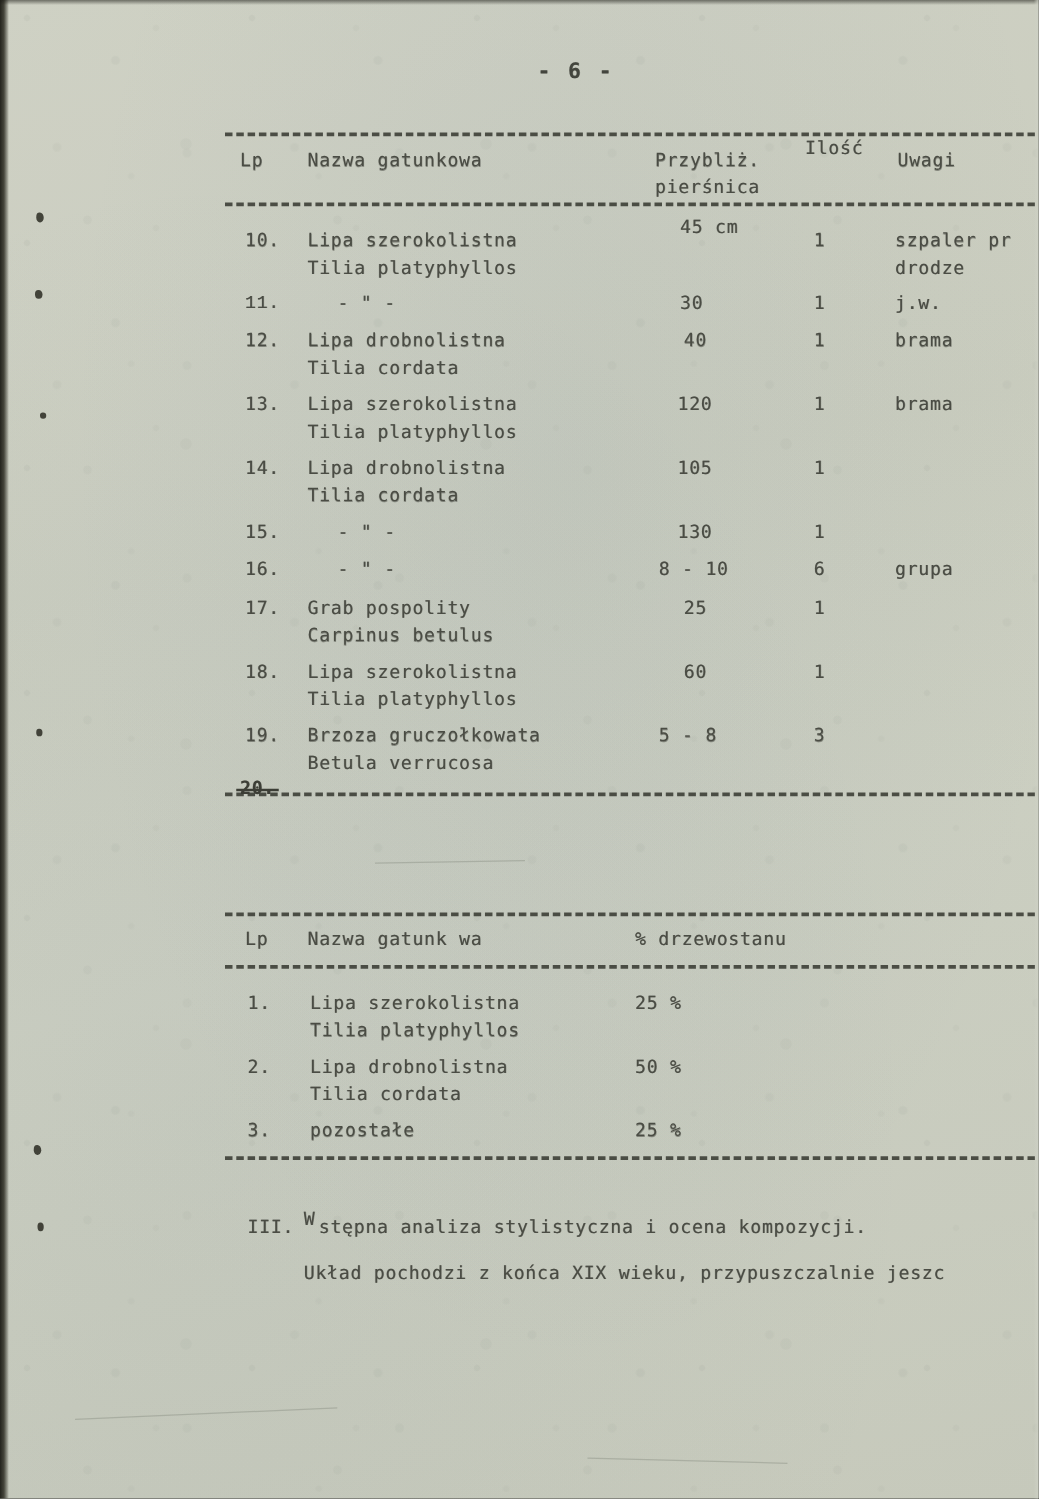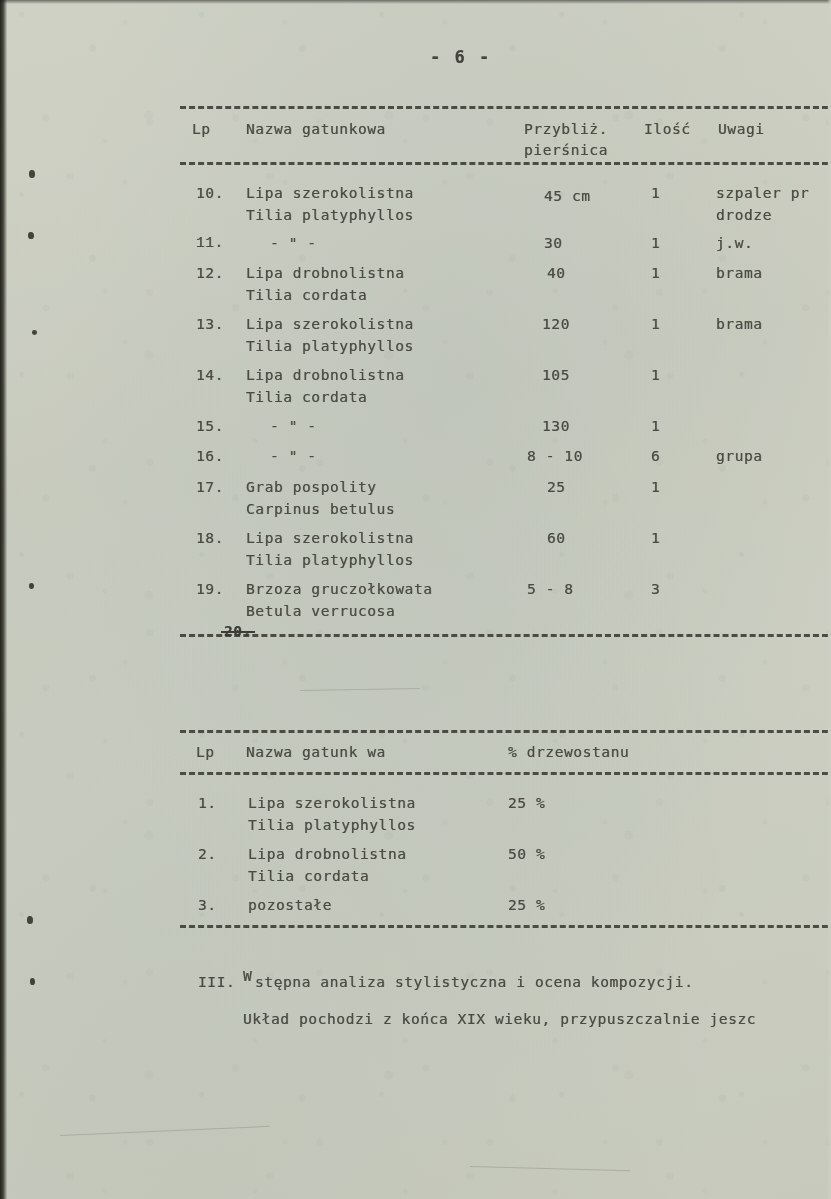--- a/index.html
+++ b/index.html
@@ -146,29 +146,29 @@
   <div class="scratch" style="left:300px; top:690px; width:120px; height:1px; transform: rotate(-1deg);"></div>
 
   <div class="typed pageno" style="left:430px; top:47px;">- 6 -</div>
 
   <div class="rule thick" style="left:180px; top:106px; width:648px;"></div>
 
   <div class="typed tbl-txt" style="left:192px; top:121px;">Lp</div>
   <div class="typed tbl-txt" style="left:246px; top:121px;">Nazwa gatunkowa</div>
   <div class="typed tbl-txt" style="left:524px; top:121px;">Przybliż.</div>
   <div class="typed tbl-txt" style="left:524px; top:142px;">pierśnica</div>
-  <div class="typed tbl-txt" style="left:644px; top:121px;">Ilość</div>
+  <div class="typed tbl-txt" style="left:644px; top:111px;">Ilość</div>
   <div class="typed tbl-txt" style="left:718px; top:121px;">Uwagi</div>
 
   <div class="rule thick" style="left:180px; top:162px; width:648px;"></div>
 
   <div class="typed tbl-txt" style="left:196px; top:185px;">10.</div>
   <div class="typed tbl-txt" style="left:246px; top:185px;">Lipa szerokolistna</div>
   <div class="typed tbl-txt" style="left:246px; top:207px;">Tilia platyphyllos</div>
-  <div class="typed tbl-txt" style="left:544px; top:188px;text-align:right;">45 cm</div>
+  <div class="typed tbl-txt" style="left:544px; top:174px;text-align:right;">45 cm</div>
   <div class="typed tbl-txt" style="left:651px; top:185px;">1</div>
   <div class="typed tbl-txt" style="left:716px; top:185px;">szpaler pr</div>
   <div class="typed tbl-txt" style="left:716px; top:207px;">drodze</div>
 
   <div class="typed tbl-txt" style="left:196px; top:235px;font-family:Liberation Mono, monospace;">11.</div>
   <div class="typed tbl-txt" style="left:270px; top:235px;">- " -</div>
   <div class="typed tbl-txt" style="left:544px; top:235px;">30</div>
   <div class="typed tbl-txt" style="left:651px; top:235px;">1</div>
   <div class="typed tbl-txt" style="left:716px; top:235px;">j.w.</div>
 
@@ -214,21 +214,21 @@
   <div class="typed tbl-txt" style="left:246px; top:552px;">Tilia platyphyllos</div>
   <div class="typed tbl-txt" style="left:547px; top:530px;">60</div>
   <div class="typed tbl-txt" style="left:651px; top:530px;">1</div>
 
   <div class="typed tbl-txt" style="left:196px; top:581px;">19.</div>
   <div class="typed tbl-txt" style="left:246px; top:581px;">Brzoza gruczołkowata</div>
   <div class="typed tbl-txt" style="left:246px; top:603px;">Betula verrucosa</div>
   <div class="typed tbl-txt" style="left:527px; top:581px;">5 - 8</div>
   <div class="typed tbl-txt" style="left:651px; top:581px;">3</div>
 
-  <div class="typed strike-num" style="left:192px; top:623px;margin-left:32px;">20.</div>
+  <div class="typed strike-num" style="left:192px; top:623px;">20.</div>
   <div class="rule thick" style="left:180px; top:634px; width:648px;"></div>
 
 
   <div class="rule thick" style="left:180px; top:730px; width:648px;"></div>
 
   <div class="typed tbl-txt" style="left:196px; top:744px;">Lp</div>
   <div class="typed tbl-txt" style="left:246px; top:744px;">Nazwa gatunk wa</div>
   <div class="typed tbl-txt" style="left:508px; top:744px;">% drzewostanu</div>
 
   <div class="rule thick" style="left:180px; top:772px; width:648px;"></div>

